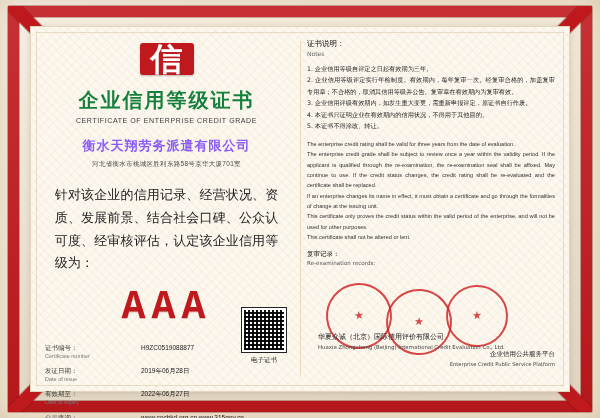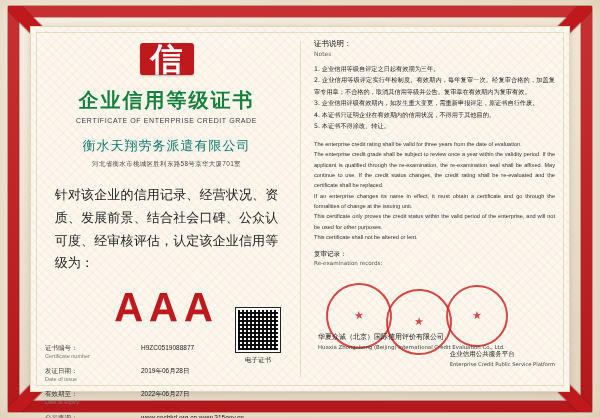--- a/index.html
+++ b/index.html
@@ -89,66 +89,66 @@
     margin-top:12px;font-size:20px;font-weight:bold;letter-spacing:2px;color:#15803d;
     font-family:"DejaVu Sans", sans-serif;
   }
   .title-en{
     margin-top:3px;font-size:7px;letter-spacing:.6px;color:#3a3a3a;
   }
   .rule{
     width:78%;height:1px;background:#c9b48c;margin:6px 0 7px;
   }
   .company{
-    font-size:13px;font-weight:normal;color:#0f766e;letter-spacing:1px;
+    font-size:13px;font-weight:bold;color:#8b5cf6;letter-spacing:1px;
     font-family:"DejaVu Sans", sans-serif;
   }
   .addr{
     margin-top:5px;font-size:6.5px;color:#4a4a4a;letter-spacing:.3px;
   }
   .rule2{width:78%;height:1px;background:#c9b48c;margin:7px 0 8px;}
   .body-cn{
     font-size:13px;line-height:1.75;color:#222;text-align:justify;
     width:92%;
     font-family:"DejaVu Sans", sans-serif;
   }
   .grade{
     margin-top:10px;font-size:40px;font-weight:bold;color:#c0191d;letter-spacing:6px;
-    font-family:Liberation Sans, sans-serif;
+    font-family:Liberation Mono, monospace;
     text-shadow:0 1px 0 rgba(120,20,20,.25);
   }
   .meta{
     margin-top:14px;width:100%;font-size:6.5px;color:#3d3d3d;
   }
   .meta-row{display:flex;align-items:flex-start;margin-bottom:7px;}
   .meta-label{width:96px;flex:none;line-height:1.35;}
   .meta-label .en{display:block;color:#7b7b7b;font-size:5.5px;}
   .meta-val{flex:1;line-height:1.35;color:#222;}
   .codes{
-    position:absolute;right:20px;bottom:26px;display:flex;gap:10px;align-items:center;
+    position:absolute;right:14px;bottom:26px;display:flex;gap:10px;align-items:center;
   }
   .code-box{display:flex;flex-direction:column;align-items:center;}
   .qr{
     width:40px;height:40px;
     background:
       repeating-linear-gradient(0deg,#111 0 2px,#fff 2px 4px),
       repeating-linear-gradient(90deg,#111 0 2px,#fff 2px 4px);
     background-blend-mode:multiply;
     border:2px solid #fff;outline:1px solid #222;
   }
   .mark{
     width:40px;height:40px;border:3px solid #111;box-sizing:border-box;
     display:flex;align-items:center;justify-content:center;
   }
   .mark span{display:block;width:16px;height:16px;border:3px solid #111;}
   .code-cap{margin-top:4px;font-size:6.5px;color:#222;font-family:"DejaVu Sans",sans-serif;}
 
   
   .right{
-    position:relative;width:50%;padding:12px 14px 10px 14px;box-sizing:border-box;
+    position:relative;width:50%;padding:12px 14px 10px 7px;box-sizing:border-box;
   }
   .notes-head{font-size:7.5px;color:#111;font-family:"DejaVu Sans",sans-serif;}
   .notes-head .en{display:block;color:#666;font-size:6px;margin-top:1px;}
   .notes-cn{margin-top:6px;font-size:6.2px;line-height:1.85;color:#1d1d1d;text-align:justify;font-family:"DejaVu Sans",sans-serif;}
   .notes-en{margin-top:7px;font-size:5.6px;line-height:1.85;color:#333;text-align:justify;}
   .recheck{margin-top:8px;font-size:6.5px;color:#111;font-family:"DejaVu Sans",sans-serif;}
   .recheck .en{display:block;color:#555;font-size:5.6px;margin-top:1px;}
 
   
   .stamp{
@@ -162,21 +162,21 @@
   .stamp .star{font-size:11px;}
   .stamp1{width:62px;height:62px;left:26px;bottom:42px;}
   .stamp2{width:62px;height:62px;left:86px;bottom:36px;transform:rotate(4deg);}
   .stamp3{width:58px;height:58px;left:146px;bottom:44px;transform:rotate(-3deg);}
   .sign{
     position:absolute;left:18px;bottom:41px;font-size:7px;color:#222;
     font-family:"DejaVu Sans",sans-serif;
   }
   .sign .en{display:block;font-size:5.4px;color:#444;margin-top:2px;}
   .sign2{
-    position:absolute;right:14px;bottom:24px;font-size:6.5px;color:#222;text-align:left;
+    position:absolute;right:14px;bottom:24px;font-size:6.5px;color:#222;text-align:right;
     font-family:"DejaVu Sans",sans-serif;
   }
   .sign2 .en{display:block;font-size:5.2px;color:#444;margin-top:2px;}
 </style>
 </head>
 <body>
 
 <div class="page">
   <div class="paper-edge"></div>
 

